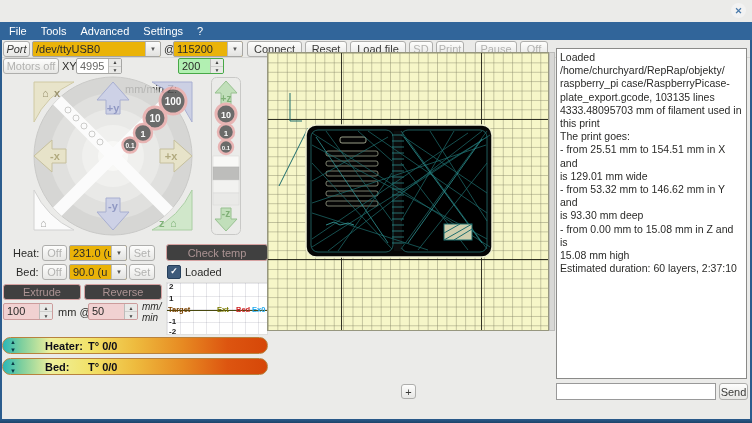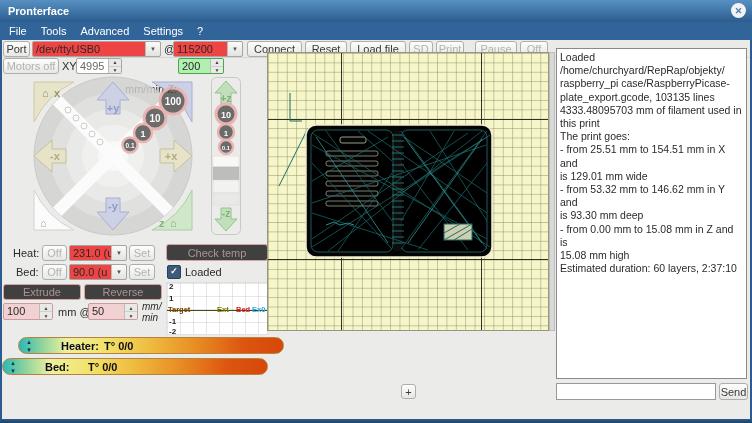--- a/index.html
+++ b/index.html
@@ -16,21 +16,21 @@
   .menubar .mi{padding:0 9px 0 5px;}
   .sideL{left:0;top:40px;width:2px;height:379px;background:#2b5c8e;}
   .sideR{left:750px;top:40px;width:2px;height:379px;background:#2b5c8e;}
   .bottombar{left:0;top:419px;width:752px;height:4px;background:linear-gradient(#2b5c8e,#1d4368);}
   .toolbar{left:2px;top:40px;width:748px;height:18px;background:#eaeae8;border-bottom:1px solid #d6d6d4;}
   
   .btn{border:1px solid #aeaeac;border-radius:3px;background:linear-gradient(#fdfdfc,#e7e7e5);
        color:#3a3a38;display:flex;align-items:center;justify-content:center;white-space:nowrap;}
   .btn.dis{color:#b2b2b0;}
   .btn.pink{background:#404040;border-color:#d6a2a2;color:#ab9393;}
-  .combo{border:1px solid #a6a6a4;border-radius:2px;background:#ef4444;display:flex;overflow:hidden;}
+  .combo{border:1px solid #a6a6a4;border-radius:2px;background:#eab308;display:flex;overflow:hidden;}
   .combo .cv{flex:1;padding:1px 0 0 3px;overflow:hidden;white-space:nowrap;}
   .combo .ca{width:14px;background:linear-gradient(#fbfbfa,#e2e2e0);border-left:1px solid #bcbcba;
              display:flex;align-items:center;justify-content:center;font-size:6px;color:#555;}
   .spin{border:1px solid #a6a6a4;border-radius:2px;background:#fff;display:flex;overflow:hidden;}
   .spin .sv{flex:1;padding:1px 0 0 3px;white-space:nowrap;overflow:hidden;}
   .spin .sc{width:12px;display:flex;flex-direction:column;border-left:1px solid #bcbcba;}
   .spin .sc span{flex:1;font-size:5px;line-height:6px;display:flex;align-items:center;justify-content:center;
                  background:#e9e9e7;color:#444;border-bottom:1px solid #cfcfcd;}
   .spin .sc span:last-child{border-bottom:none;}
   .spin.green{background:#b2f0b2;border-color:#47a847;}
@@ -71,39 +71,36 @@
              display:flex;align-items:center;padding-left:6px;color:#1a1a18;}
   .chk{width:12px;height:12px;background:#3d5a7a;border:1px solid #26405c;border-radius:2px;color:#fff;
        font-size:9px;line-height:11px;text-align:center;font-weight:bold;}
   svg text{font-family:"Liberation Sans",sans-serif;}
 </style>
 </head>
 <body>
 
 <div id="app">
 
-  <div class="abs titlebar">
-    <span>Pronterface</span>
-  </div>
   <div class="abs closebtn">✕</div>
 
   <div class="abs menubar">
     <span class="mi">File</span>
     <span class="mi">Tools</span>
     <span class="mi">Advanced</span>
     <span class="mi">Settings</span>
     <span class="mi">?</span>
   </div>
 
   <div class="abs sideL"></div>
   <div class="abs sideR"></div>
   <div class="abs bottombar"></div>
 
   <div class="abs toolbar"></div>
-  <div class="abs btn" style="left:3px;top:41px;width:27px;height:16px;">Port</div>
+  <div class="abs btn" style="left:3px;top:41px;width:27px;height:16px;font-style:italic;">Port</div>
   <div class="abs combo" style="left:32px;top:41px;width:129px;height:16px;">
     <span class="cv">/dev/ttyUSB0</span>
     <span class="ca">▼</span>
   </div>
   <span class="abs lbl" style="left:164px;top:43px;">@</span>
   <div class="abs combo" style="left:173px;top:41px;width:70px;height:16px;">
     <span class="cv">115200</span>
     <span class="ca">▼</span>
   </div>
   <div class="abs btn" style="left:247px;top:41px;width:55px;height:16px;">Connect</div>
@@ -280,21 +277,21 @@
     <span class="tick" style="top:11px;">1</span>
     <span class="tick" style="top:34px;">-1</span>
     <span class="tick" style="top:44px;">-2</span>
     <div class="baseline"></div>
     <span class="slabel" style="left:1px;color:#7a4200;">Target</span>
     <span class="slabel" style="left:50px;color:#7a7a00;">Ext</span>
     <span class="slabel" style="left:69px;color:#cc2222;">Bed</span>
     <span class="slabel" style="left:85px;color:#22aaee;">Ex0</span>
   </div>
 
-  <div class="abs gauge" style="left:2px;top:337px;margin-left:16px;">
+  <div class="abs gauge" style="left:2px;top:337px;">
     <span class="garrows">▲<br>▼</span>
     <span class="glabel">Heater:</span>
     <span class="gvalue">T° 0/0</span>
   </div>
   <div class="abs gauge" style="left:2px;top:358px;">
     <span class="garrows">▲<br>▼</span>
     <span class="glabel">Bed:</span>
     <span class="gvalue">T° 0/0</span>
   </div>
 

